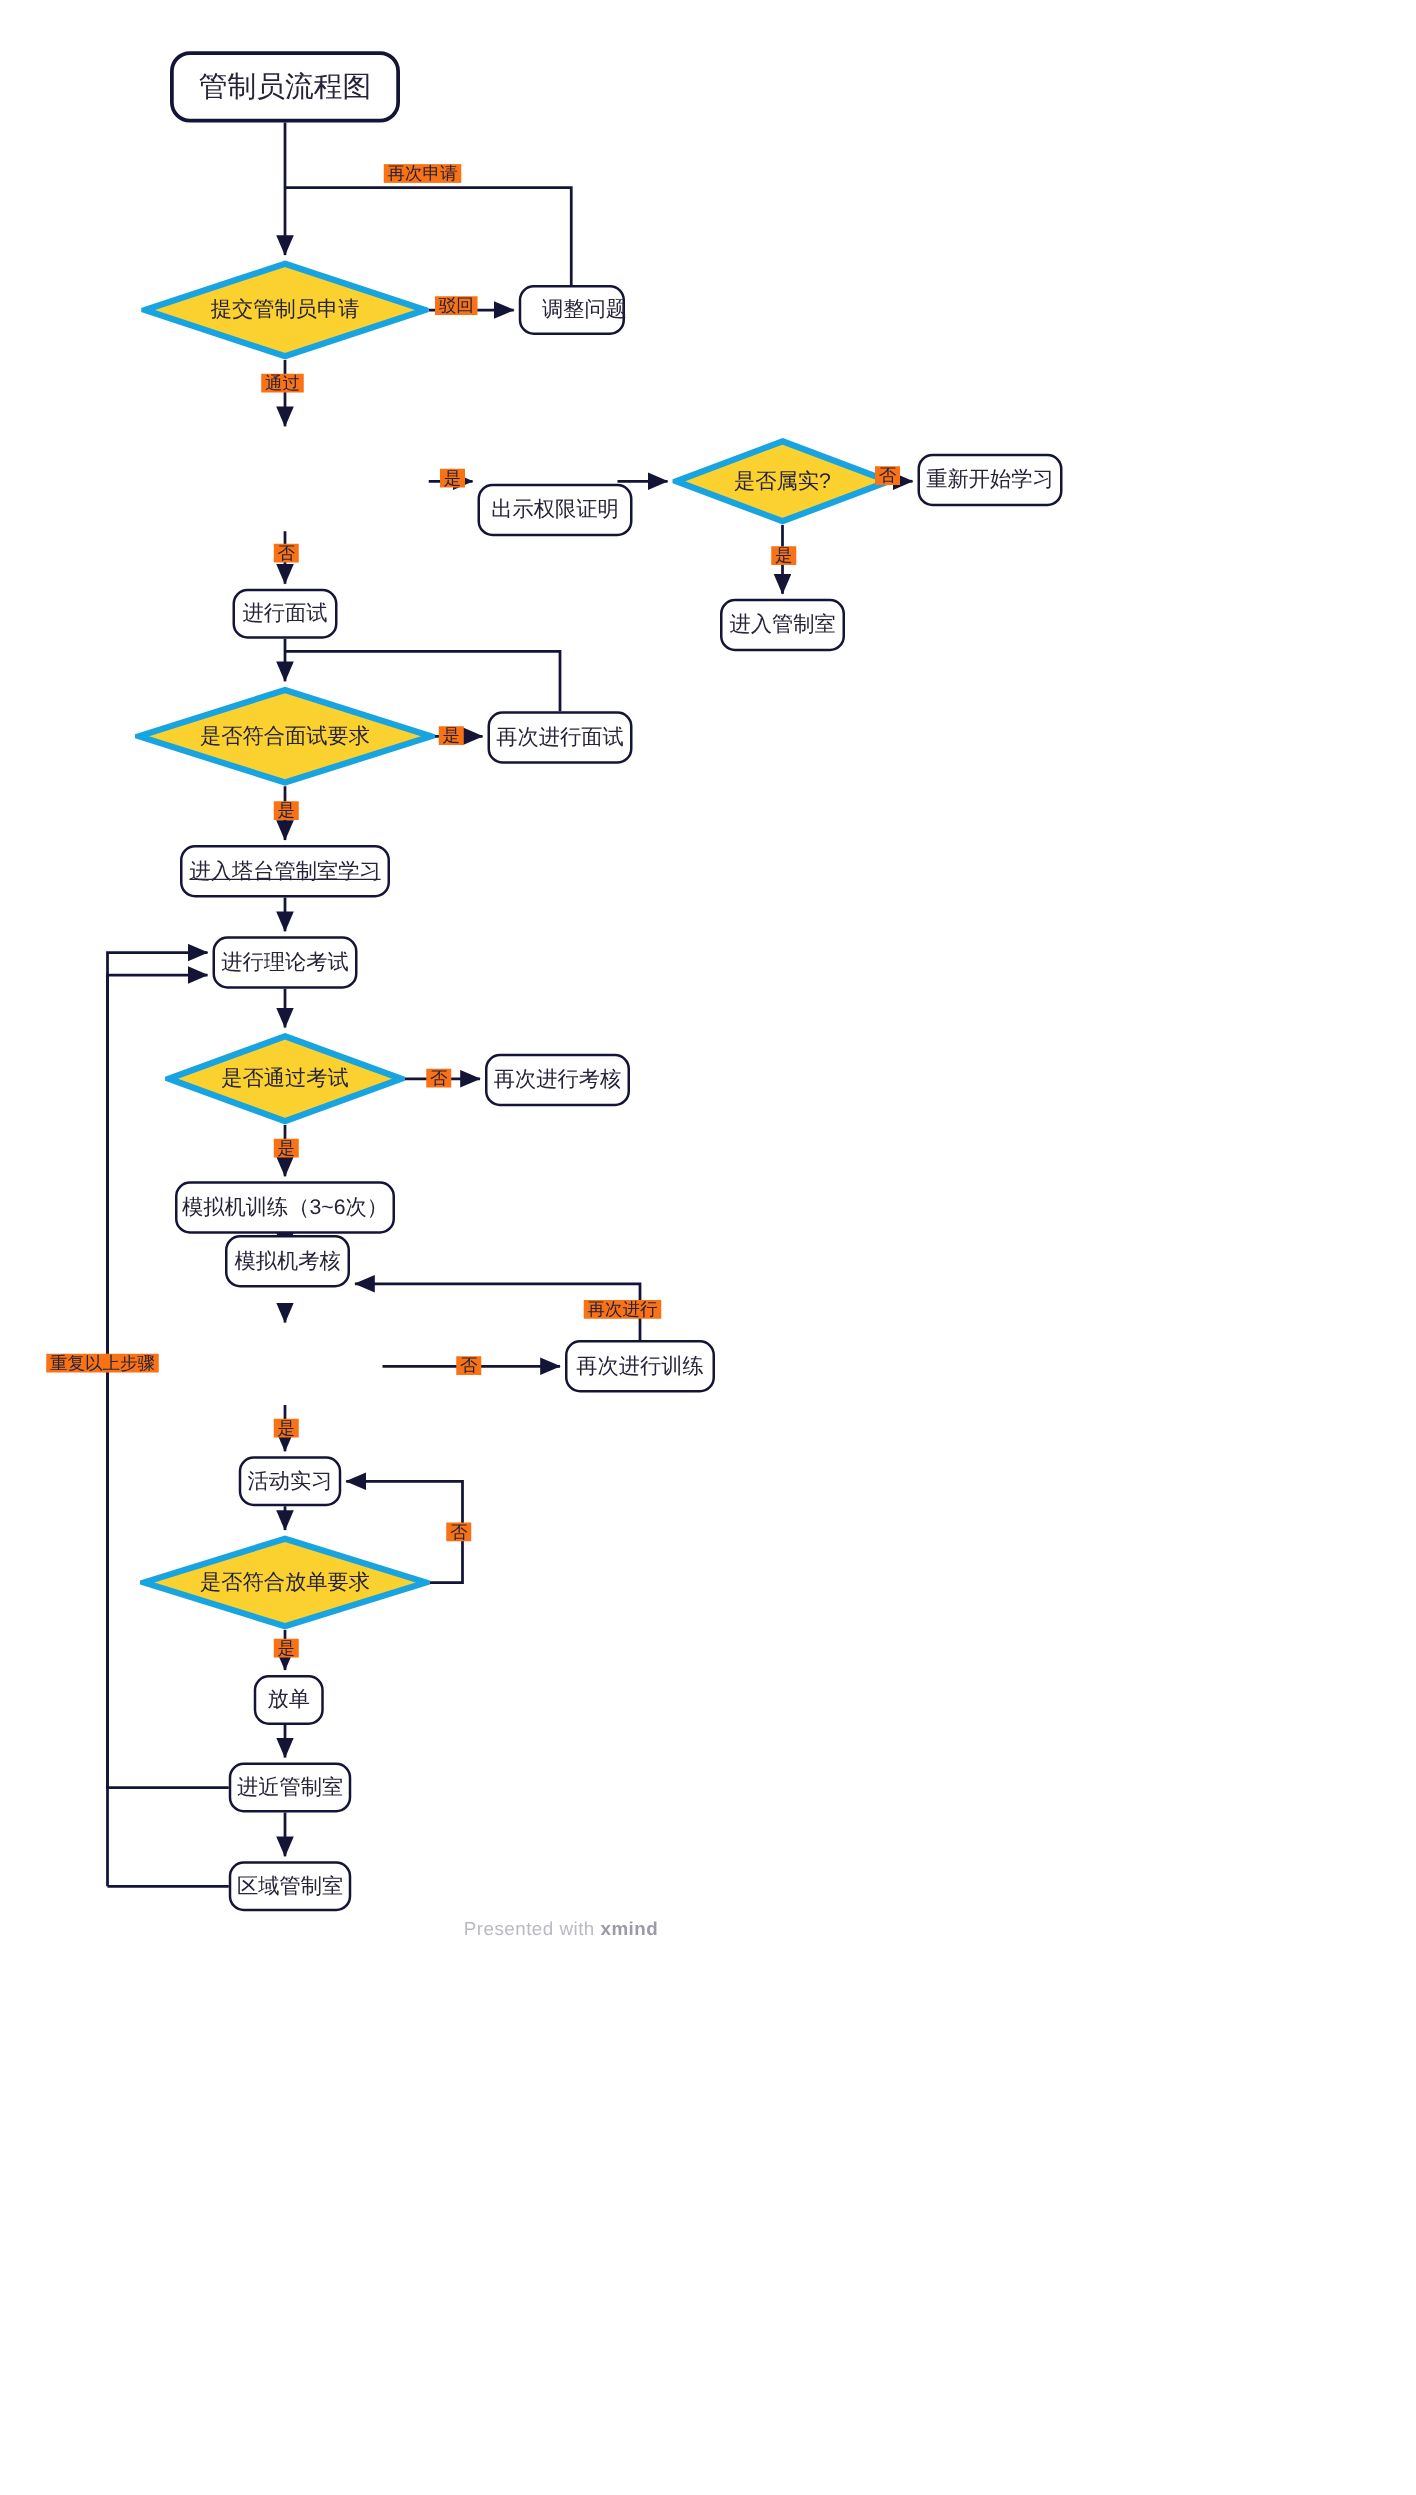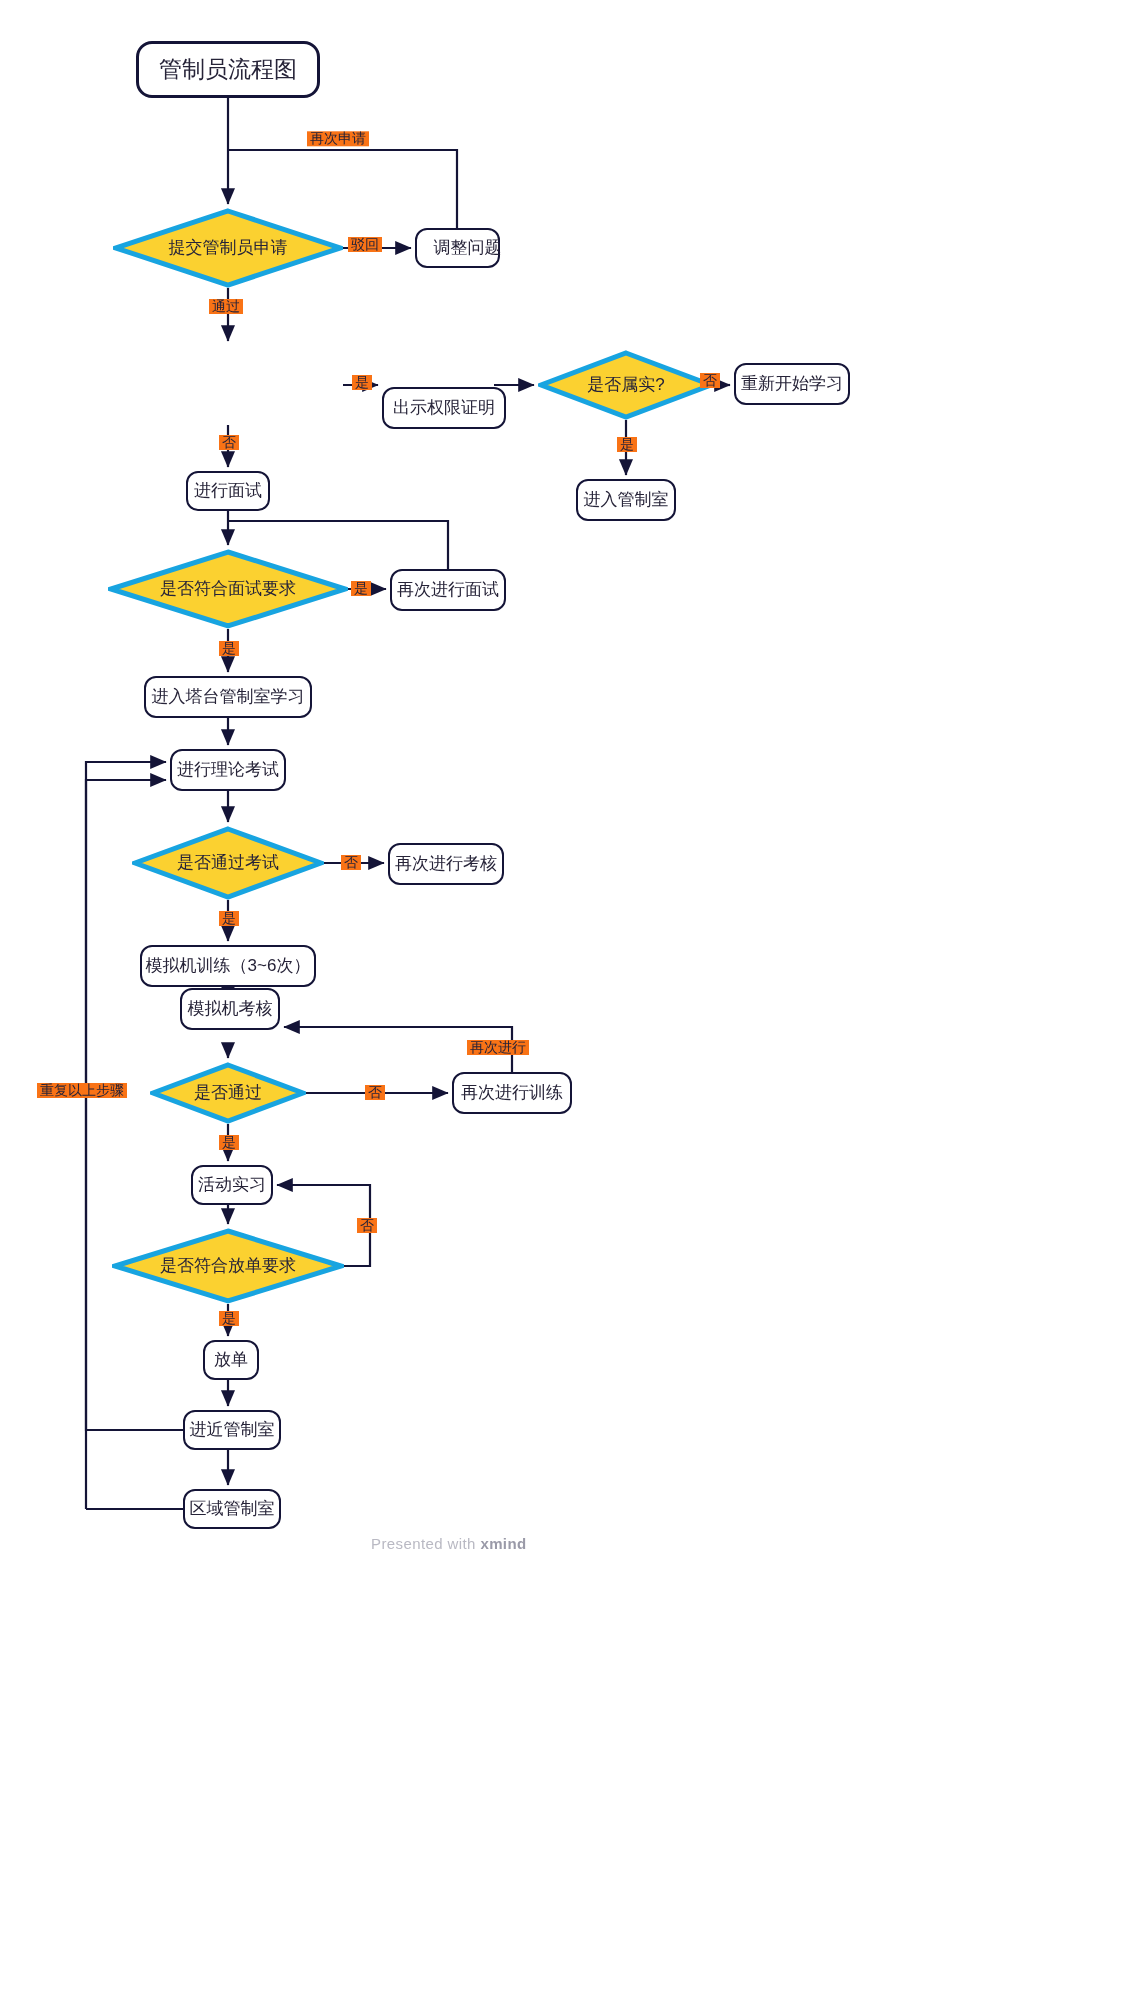--- a/index.html
+++ b/index.html
@@ -204,21 +204,21 @@
     <svg class="dia-shape" viewBox="0 0 240 80" preserveAspectRatio="none">
       <polygon points="120,3 237,40 120,77 3,40" fill="#FBD130" stroke="#18A4E0" stroke-width="5"></polygon>
     </svg>
     <span class="dia-label">是否符合面试要求</span>
   </div>
 
   <div class="node process" style="left:390px;top:569px;width:116px;height:42px;">
     <span>再次进行面试</span>
   </div>
 
-  <div class="node process" style="left:144px;top:676px;width:168px;height:42px;">
+  <div class="node process" style="left:144px;top:676px;width:168px;height:42px;text-decoration:underline;">
     <span>进入塔台管制室学习</span>
   </div>
 
   <div class="node process" style="left:170px;top:749px;width:116px;height:42px;">
     <span>进行理论考试</span>
   </div>
 
   <div class="node decision" style="left:132px;top:826px;width:192px;height:74px;">
     <svg class="dia-shape" viewBox="0 0 192 74" preserveAspectRatio="none">
       <polygon points="96,3 189,37 96,71 3,37" fill="#FBD130" stroke="#18A4E0" stroke-width="5"></polygon>
@@ -231,26 +231,20 @@
   </div>
 
   <div class="node process" style="left:140px;top:945px;width:176px;height:42px;">
     <span>模拟机训练（3~6次）</span>
   </div>
 
   <div class="node process" style="left:180px;top:988px;width:100px;height:42px;">
     <span>模拟机考核</span>
   </div>
 
-  <div class="node decision" style="left:150px;top:1062px;width:156px;height:62px;">
-    <svg class="dia-shape" viewBox="0 0 156 62" preserveAspectRatio="none">
-      <polygon points="78,3 153,31 78,59 3,31" fill="#FBD130" stroke="#18A4E0" stroke-width="5"></polygon>
-    </svg>
-    <span class="dia-label">是否通过</span>
-  </div>
 
   <div class="node process" style="left:452px;top:1072px;width:120px;height:42px;">
     <span>再次进行训练</span>
   </div>
 
   <div class="node process" style="left:191px;top:1165px;width:82px;height:40px;">
     <span>活动实习</span>
   </div>
 
   <div class="node decision" style="left:112px;top:1228px;width:232px;height:76px;">

